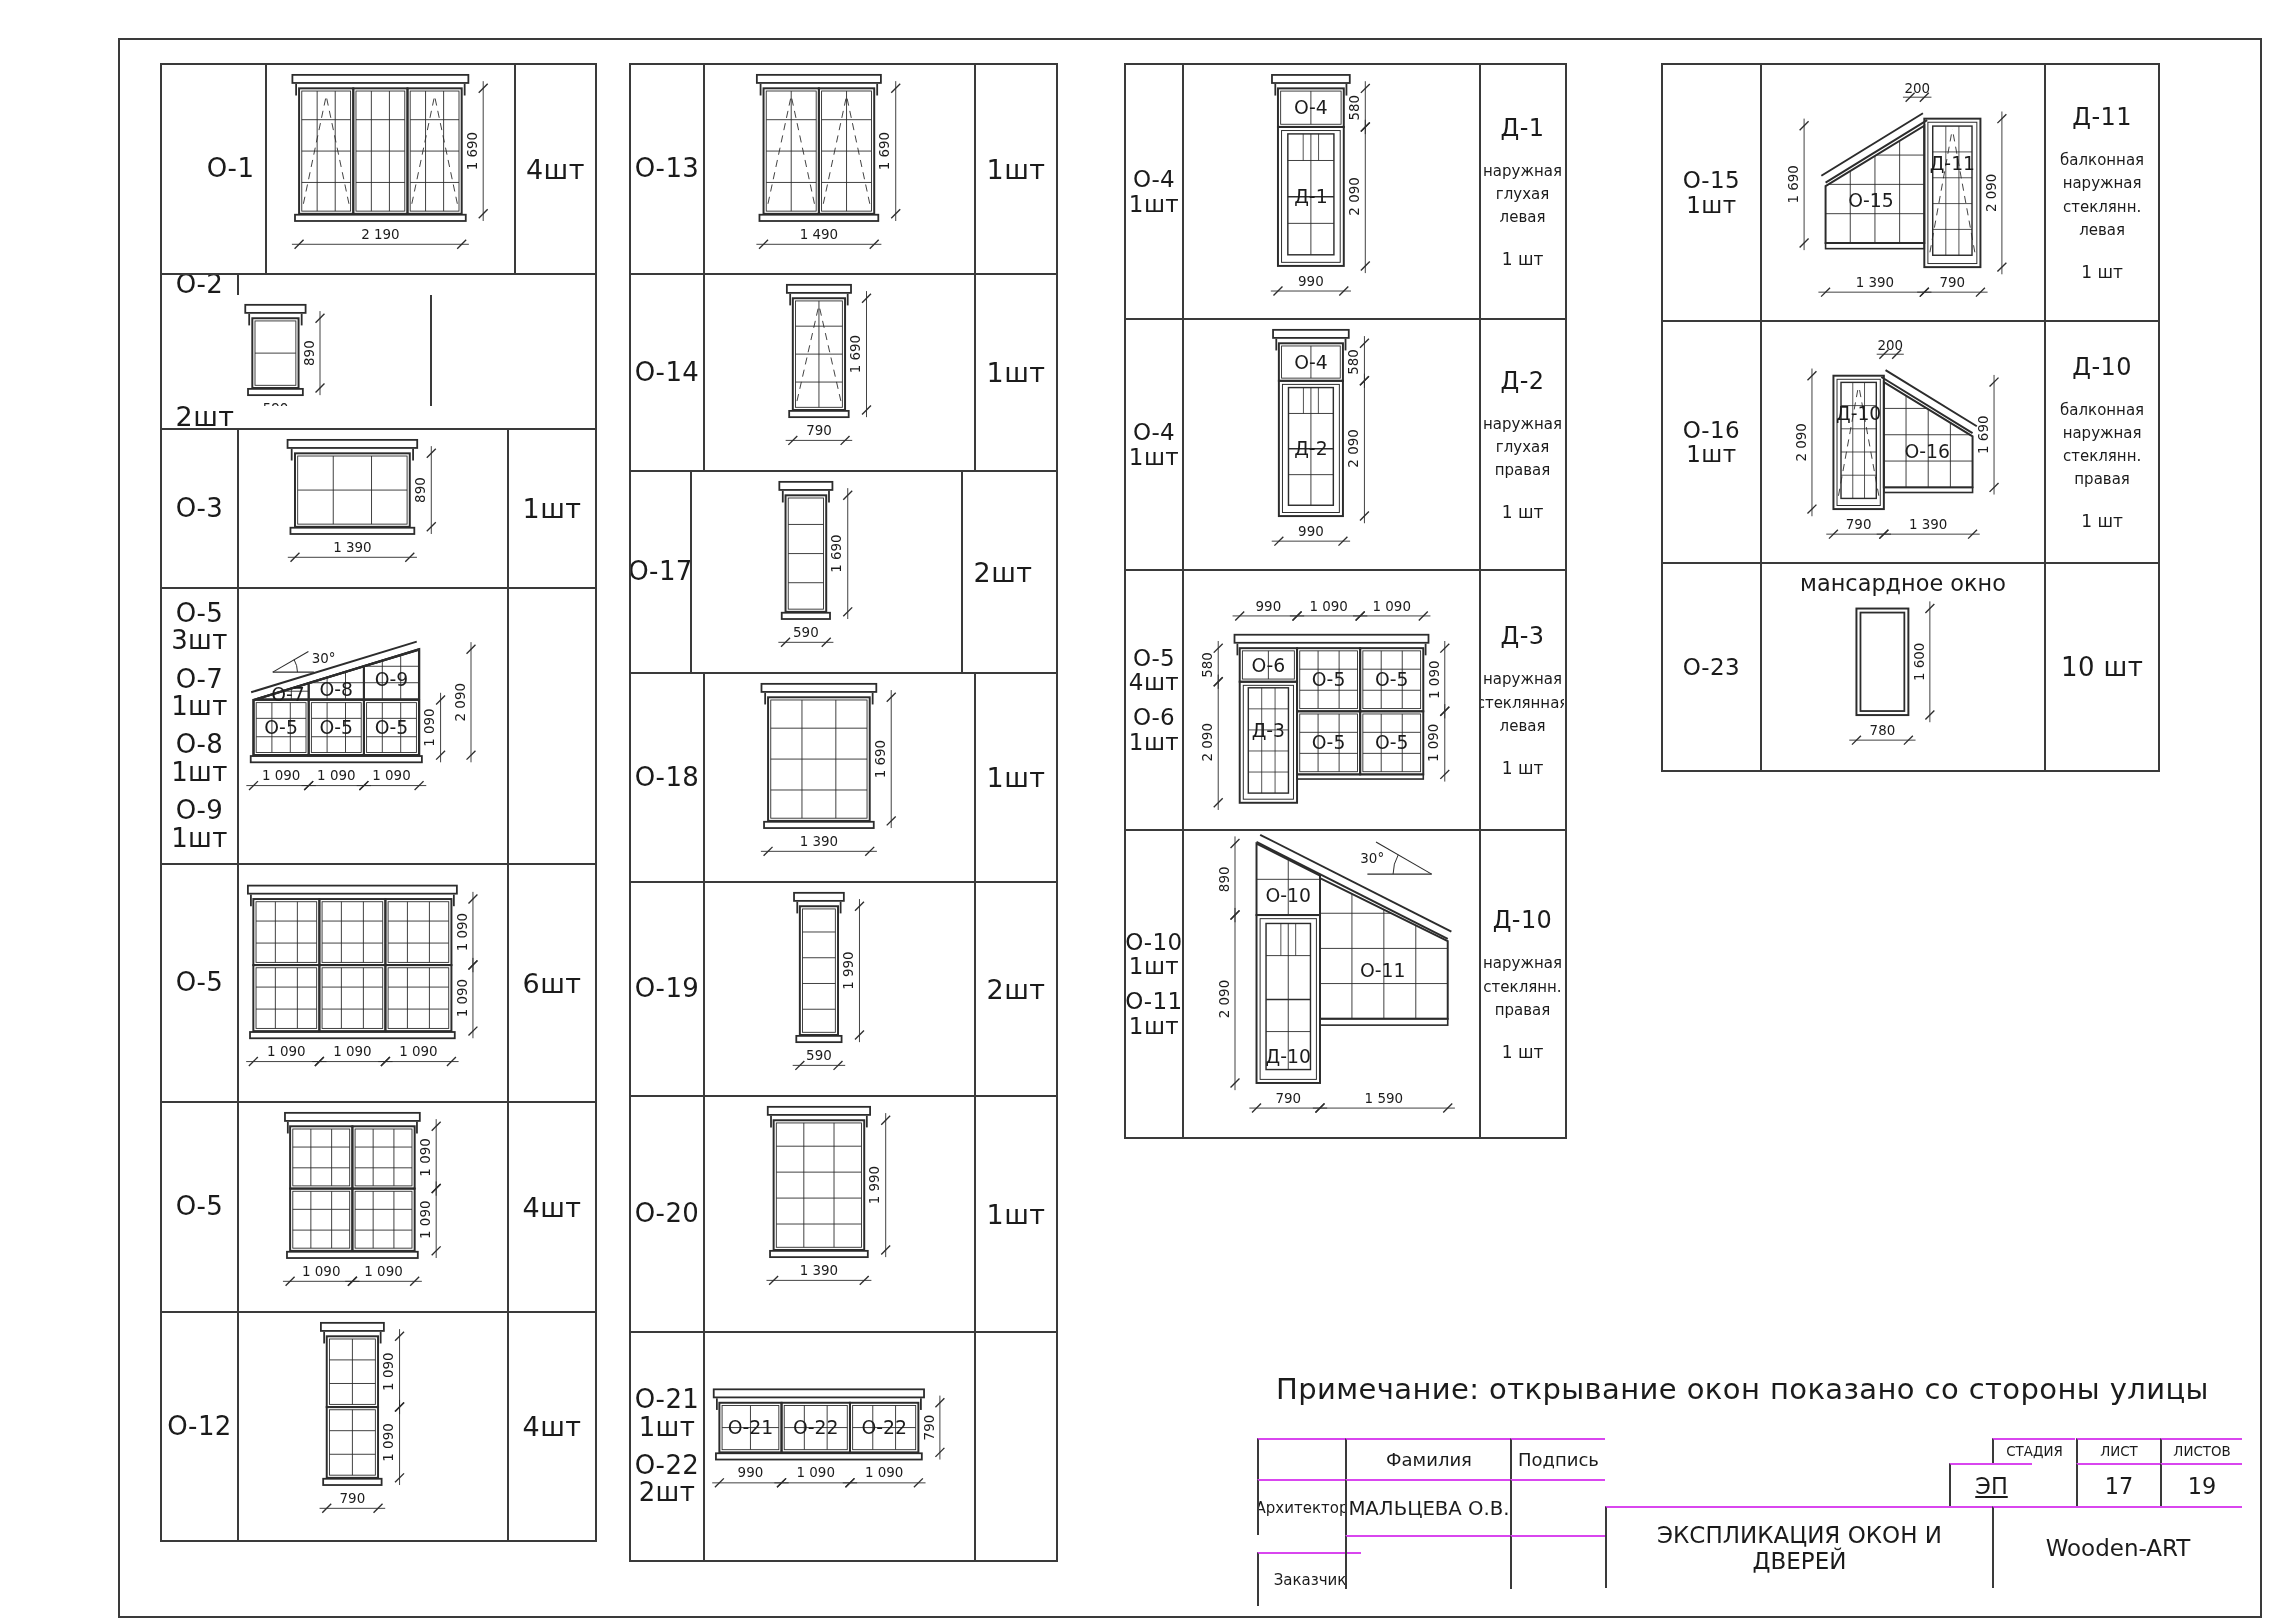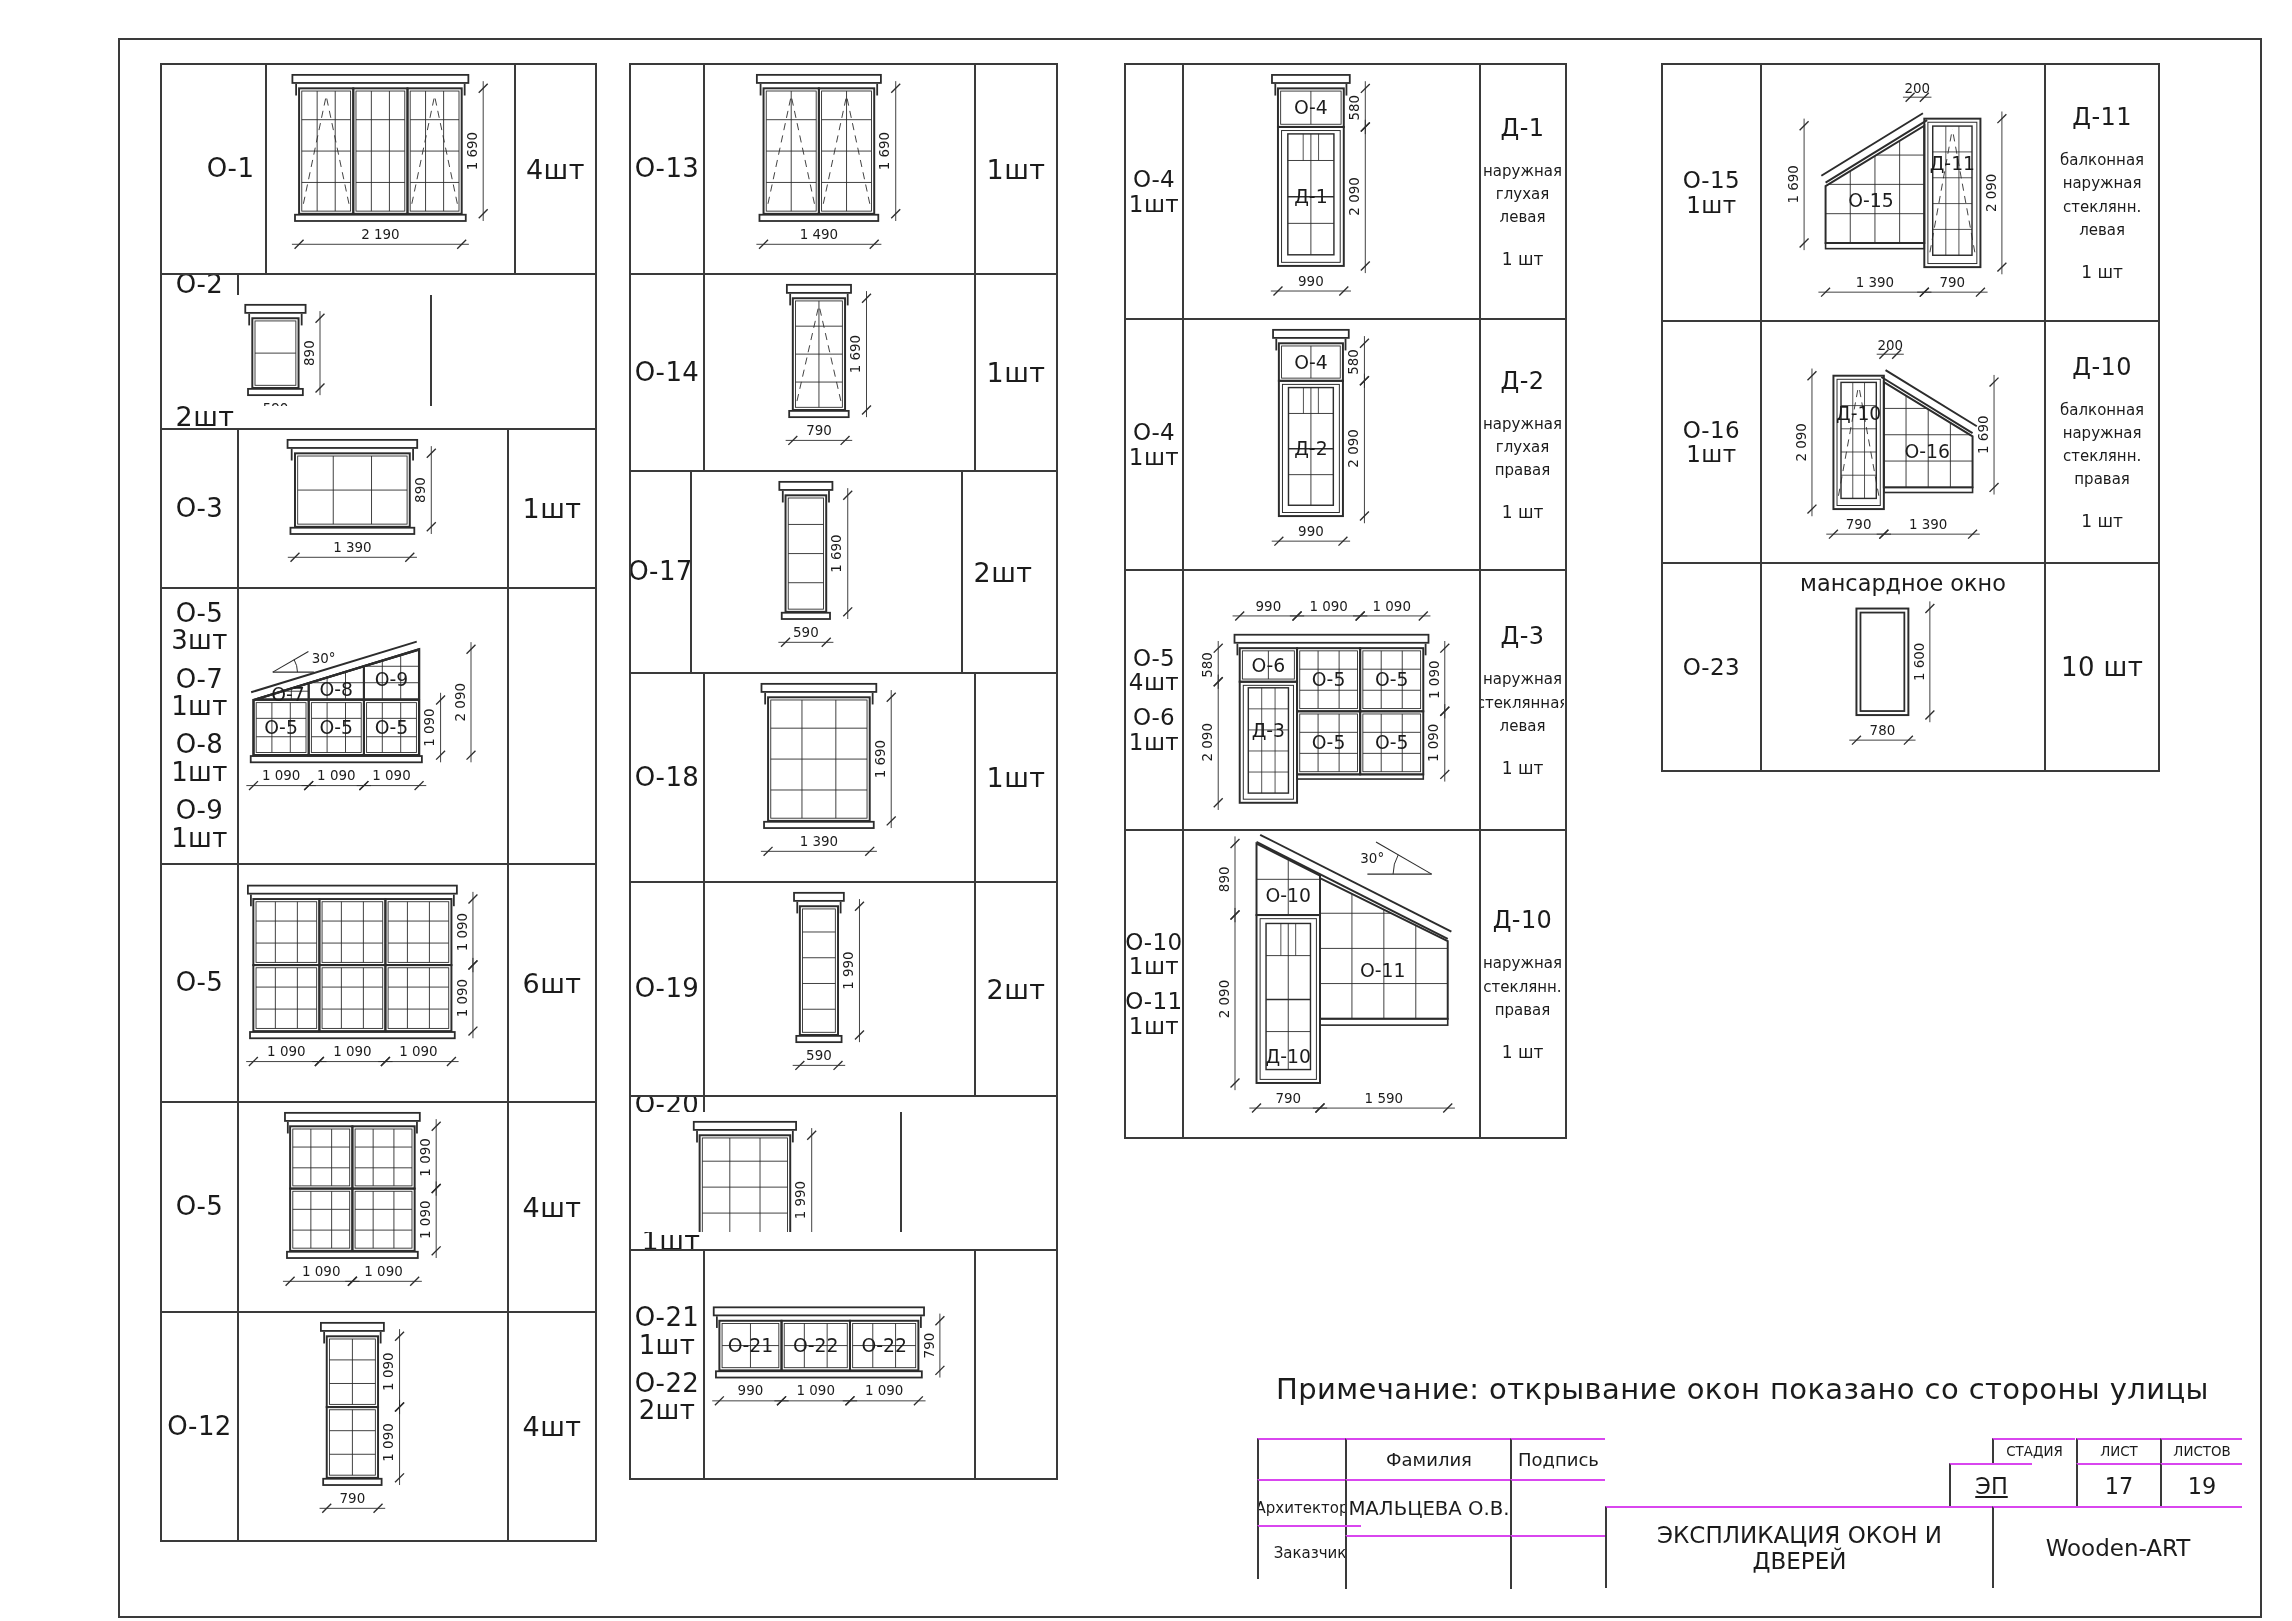--- a/index.html
+++ b/index.html
@@ -33,21 +33,21 @@
   <div class="frame" id="frame" style="left: 118px; top: 38px; width: 2140px; height: 1576px;"></div>
   <div class="note" id="note" style="left:1276px;top:1372px;">Примечание: открывание окон показано со стороны улицы</div>
 
   <div class="tb" id="titleblock" style="left:1257px;top:1438px;width:985px;height:150px;">
     <div class="tc rb? " style="left:0;top:0;width:88px;height:41px;"></div>
     <div class="tc" style="left:88px;top:0;width:166px;height:41px;font-size:18px;">Фамилия</div>
     <div class="tc" style="left:253px;top:0;width:95px;height:41px;font-size:18px;">Подпись</div>
     <div class="tc" style="left:0;top:41px;width:88px;height:56px;font-size:15px;">Архитектор</div>
     <div class="tc" style="left:88px;top:41px;width:166px;height:56px;font-size:19.7px;">МАЛЬЦЕВА О.В.</div>
     <div class="tc" style="left:253px;top:41px;width:95px;height:56px;"></div>
-    <div class="tc" style="left:0;top:87px;width:104px;height:54px;font-size:15px;">Заказчик</div>
+    <div class="tc" style="left:0;top:114px;width:104px;height:54px;font-size:15px;">Заказчик</div>
     <div class="tc" style="left:88px;top:97px;width:166px;height:54px;"></div>
     <div class="tc" style="left:253px;top:97px;width:95px;height:54px;"></div>
     <div class="tc" style="left:348px;top:68px;width:387px;height:82px;font-size:23px;">ЭКСПЛИКАЦИЯ ОКОН И ДВЕРЕЙ</div>
     <div class="tc" style="left:735px;top:0;width:83px;height:25px;font-size:13.4px;">СТАДИЯ</div>
     <div class="tc" style="left:819px;top:0;width:84px;height:25px;font-size:13.4px;">ЛИСТ</div>
     <div class="tc" style="left:903px;top:0;width:82px;height:25px;font-size:13.4px;">ЛИСТОВ</div>
     <div class="tc" style="left:692px;top:25px;width:83px;height:43px;font-size:22.4px;text-decoration:underline;">ЭП</div>
     <div class="tc" style="left:819px;top:25px;width:84px;height:43px;font-size:22.4px;">17</div>
     <div class="tc" style="left:903px;top:25px;width:82px;height:43px;font-size:22.4px;">19</div>
     <div class="tc" style="left:735px;top:68px;width:250px;height:82px;font-size:23px;">Wooden-ART</div>
@@ -559,21 +559,21 @@
               <line x1="143.3467336683417" y1="209" x2="153.3467336683417" y2="199" stroke="#2c2c2c" stroke-width="1.5"></line>
               <text x="127" y="198" fill="#1c1c1c" font-size="15" text-anchor="middle">590</text>
               <line x1="172.3467336683417" y1="18" x2="172.3467336683417" y2="178" stroke="#2c2c2c" stroke-width="1"></line>
               <line x1="167.3467336683417" y1="31" x2="177.3467336683417" y2="21" stroke="#2c2c2c" stroke-width="1.5"></line>
               <line x1="167.3467336683417" y1="175" x2="177.3467336683417" y2="165" stroke="#2c2c2c" stroke-width="1.5"></line>
               <text x="165.3467336683417" y="98" fill="#1c1c1c" font-size="15" text-anchor="middle" transform="rotate(-90 165.3467336683417 98)">1 990</text>
             </svg></div>
         </div>
         <div class="scell qtycell" style="width: 80px;">2шт</div>
       </div>
-      <div class="srow" style="height: 154px; flex-direction: column;">
+      <div class="srow" style="height: 236px;">
         <div class="scell lblcell" style="width: 74px;">
           <div>О-20</div>
         </div>
         <div class="scell drawcell" style="width: 271px;">
           <div class="dhost"><svg width="269" height="212" viewBox="0 0 300 237">
               <rect x="69.80150753768845" y="11" width="114.3969849246231" height="9" fill="none" stroke="#2c2c2c" stroke-width="2"></rect>
               <line x1="73.44472361809045" y1="21" x2="73.44472361809045" y2="34" stroke="#2c2c2c" stroke-width="2"></line>
               <line x1="180.55527638190955" y1="21" x2="180.55527638190955" y2="34" stroke="#2c2c2c" stroke-width="2"></line>
               <rect x="72.35175879396985" y="172" width="109.2964824120603" height="7" fill="none" stroke="#2c2c2c" stroke-width="2"></rect>
               <rect x="76.35929648241206" y="26" width="101.28140703517587" height="145" fill="none" stroke="#2c2c2c" stroke-width="2.2"></rect>

